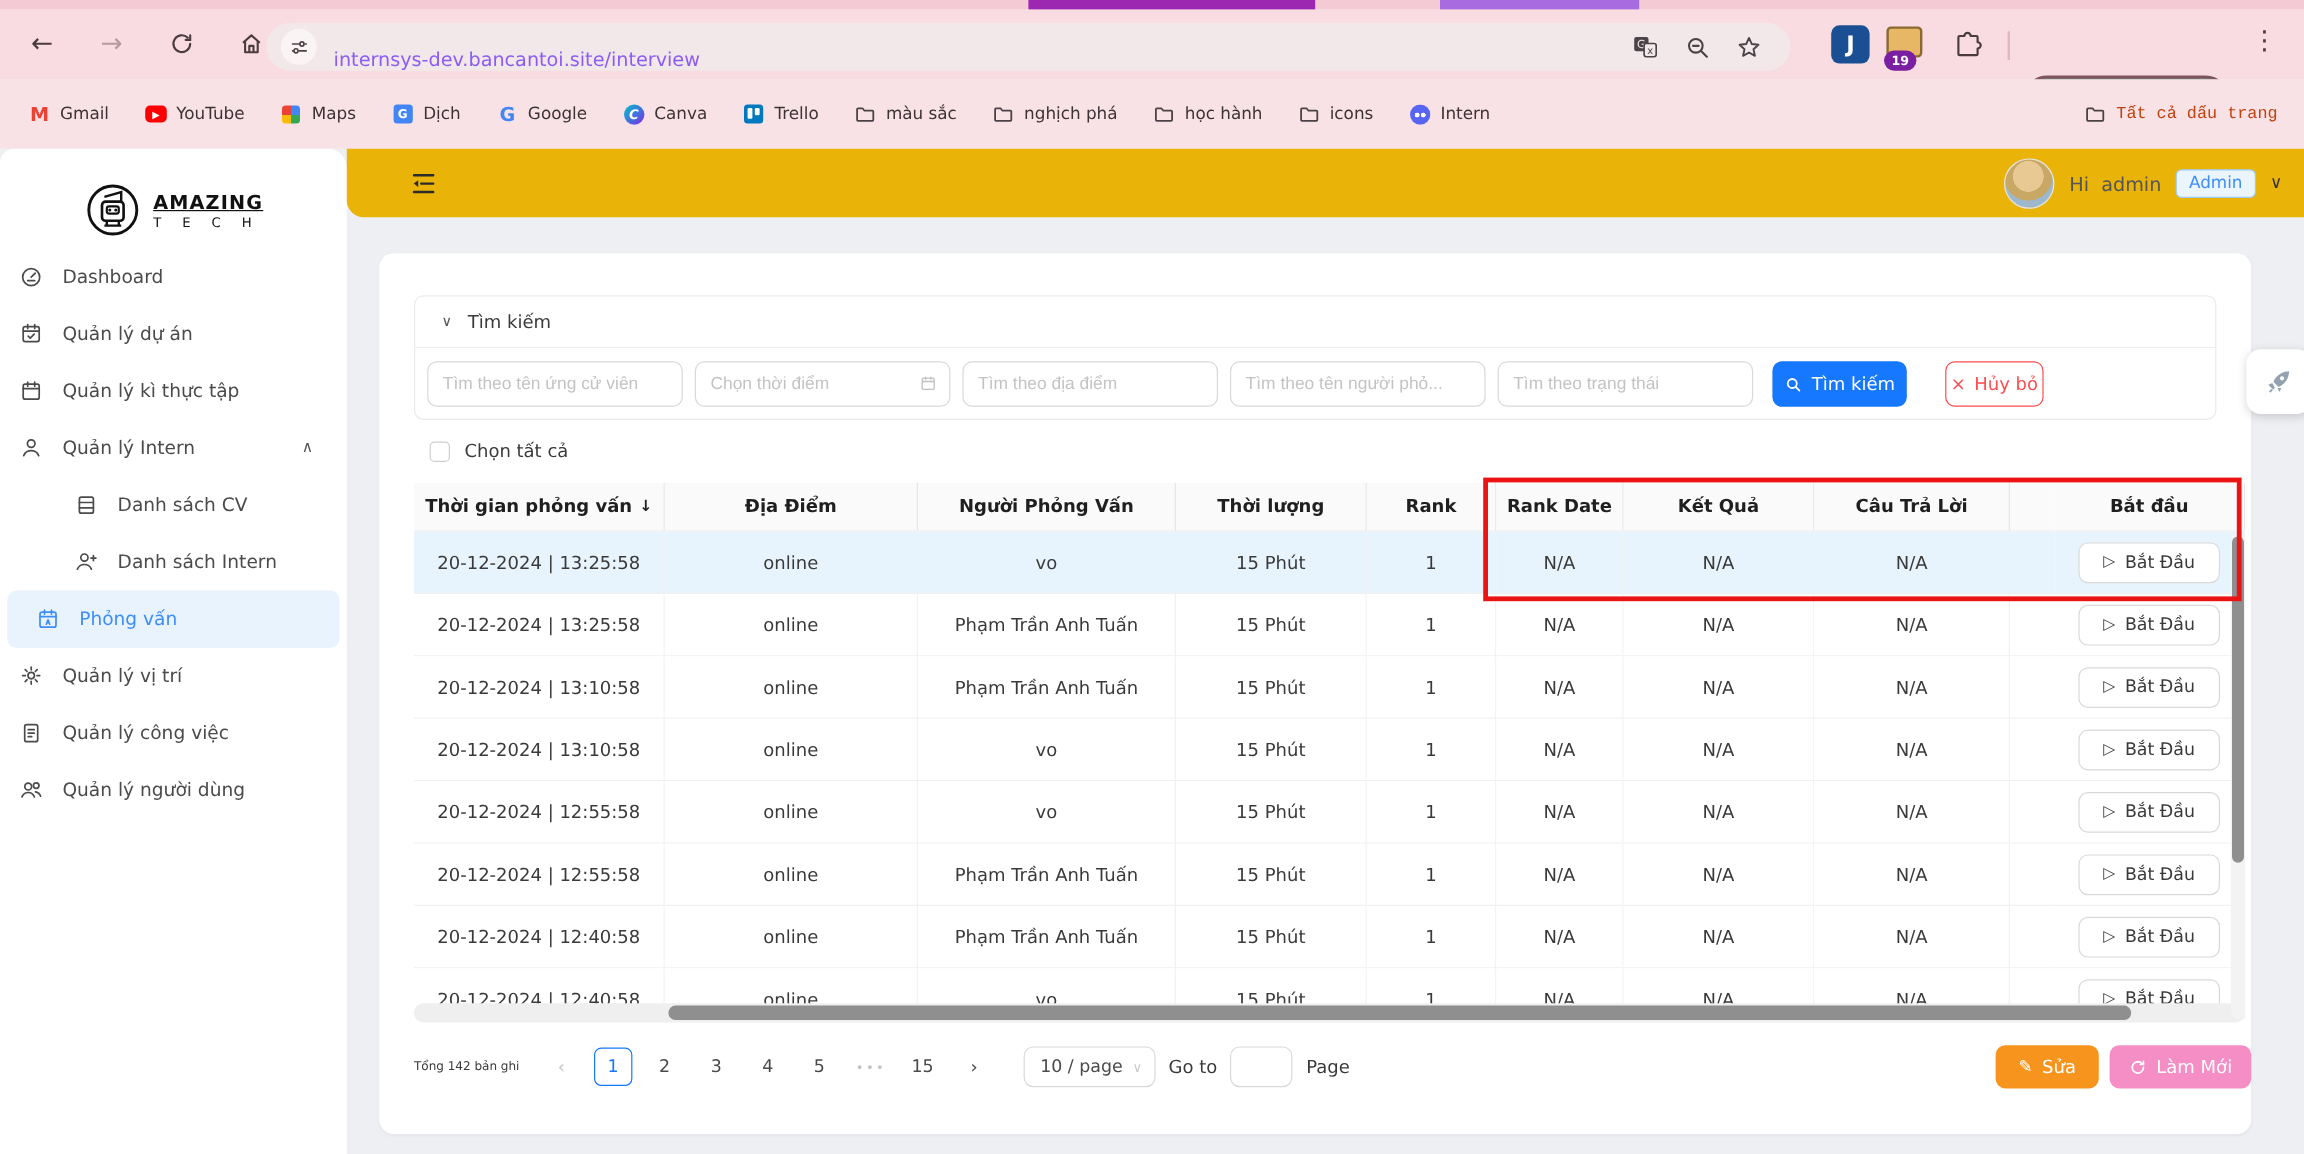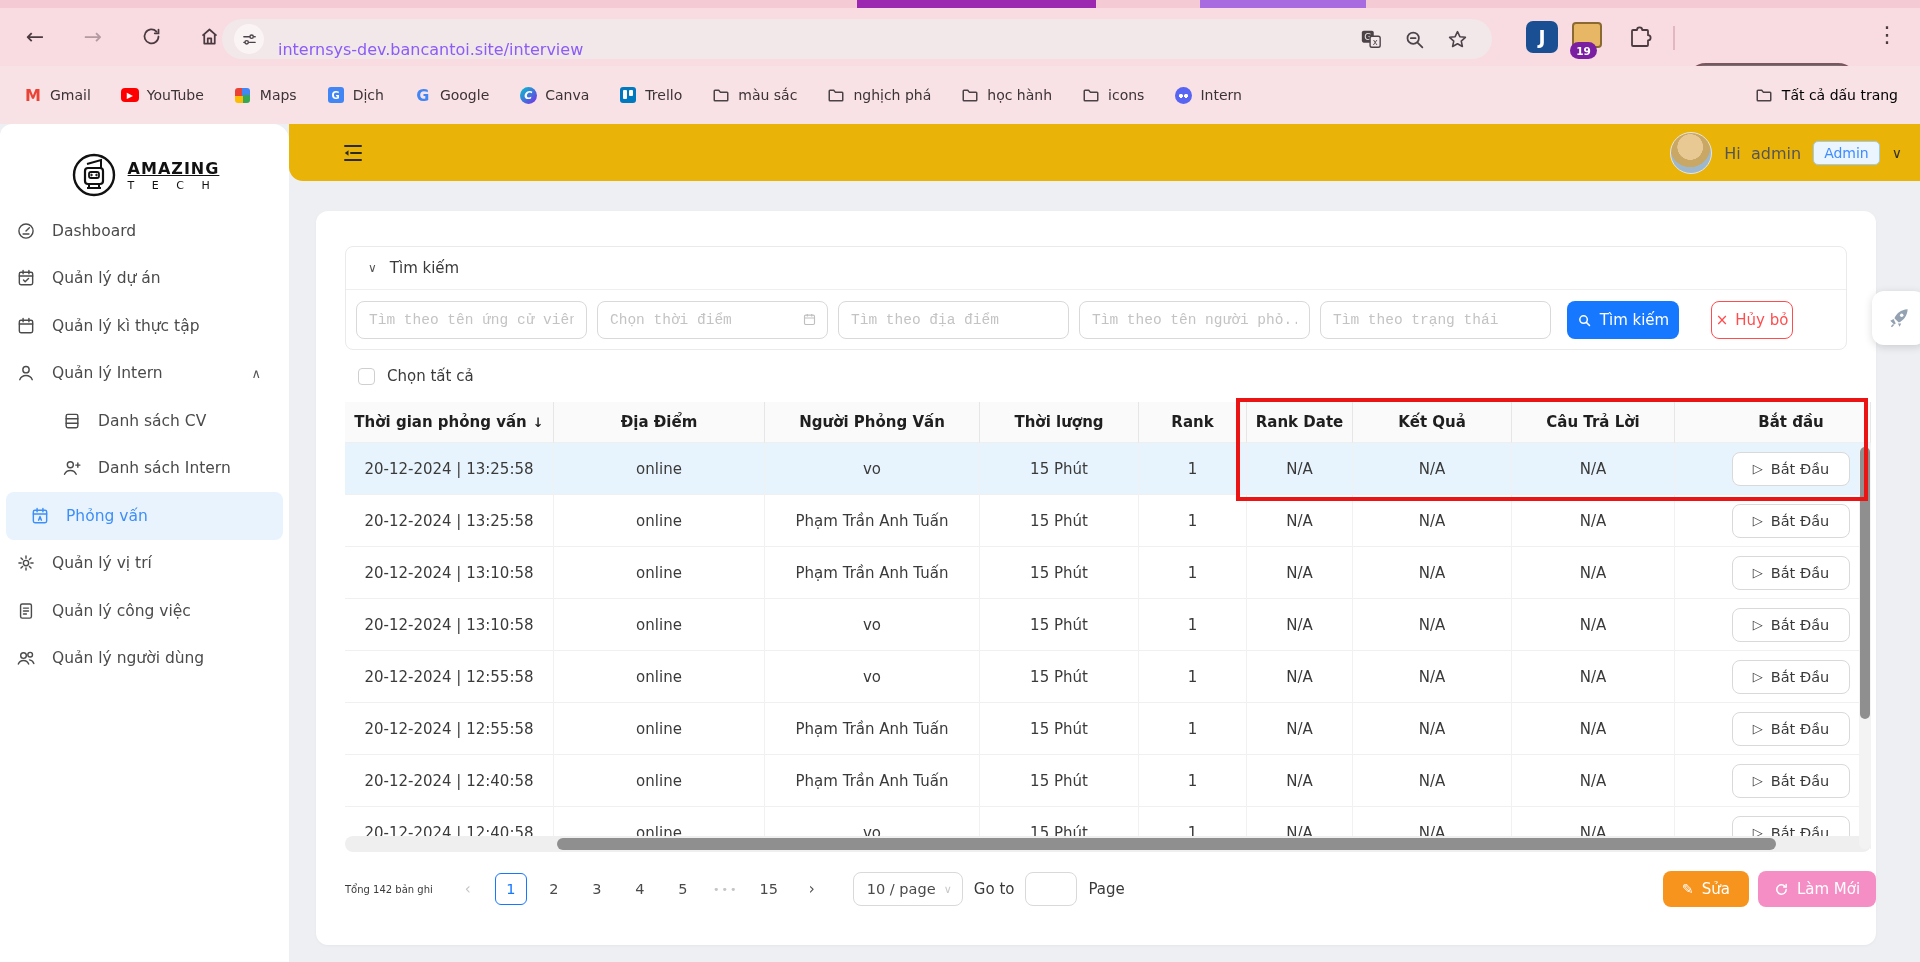--- a/index.html
+++ b/index.html
@@ -37,21 +37,21 @@
   .fav-youtube { width:19px; height:14px; background:#FF0000; border-radius:4px; color:#fff; font-size:8px; display:flex; align-items:center; justify-content:center; }
   .fav-maps { width:15px; height:15px; border-radius:3px; background:conic-gradient(#4285F4 0 25%, #34A853 25% 50%, #FBBC05 50% 75%, #EA4335 75%); position:relative; }
   .fav-translate { width:16px; height:16px; background:#4285F4; border-radius:3px; color:#fff; font-size:10px; display:flex; align-items:center; justify-content:center; font-weight:bold; }
   .fav-google { color:#4285F4; font-weight:bold; font-size:16px; }
   .fav-canva { width:17px; height:17px; border-radius:50%; background:linear-gradient(135deg,#00C4CC,#7D2AE8); color:#fff; font-size:11px; display:flex; align-items:center; justify-content:center; font-style:italic; font-weight:bold; }
   .fav-trello { width:16px; height:16px; border-radius:3px; background:linear-gradient(#0079BF,#0079BF); position:relative; }
   .fav-trello::before { content:""; position:absolute; left:3px; top:3px; width:4px; height:9px; background:#fff; border-radius:1px; }
   .fav-trello::after { content:""; position:absolute; right:3px; top:3px; width:4px; height:6px; background:#fff; border-radius:1px; }
   .fav-discord { width:17px; height:17px; border-radius:50%; background:radial-gradient(circle at 35% 52%, #fff 0 1.8px, transparent 2.2px), radial-gradient(circle at 65% 52%, #fff 0 1.8px, transparent 2.2px), #5865F2; }
   .fav-folder { color:#4a4247; }
-  .allbookmarks { position:absolute; right:22px; top:0; height:58px; display:flex; align-items:center; gap:9px; font-size:14px; color:#000000; }
+  .allbookmarks { position:absolute; right:22px; top:0; height:58px; display:flex; align-items:center; gap:9px; font-size:14px; color:#c2410c;font-family:Liberation Mono, monospace; }
 
   
   .appbg { position:absolute; left:0; top:124px; width:1920px; height:838px; background:#EDEFF2; }
   .sidebar { position:absolute; left:0; top:124px; width:289px; height:838px; background:#fff; border-radius:12px 16px 0 0; }
   .logo { position:absolute; left:0; top:16px; width:289px; height:70px; display:flex; align-items:center; justify-content:center; gap:10px; }
   .logotext .l1 { font-weight:bold; font-size:16px; letter-spacing:1px; color:#111;text-decoration:underline; }
   .logotext .l2 { font-size:11px; letter-spacing:7px; color:#111; margin-top:1px; }
   .nav { position:absolute; left:0; top:83px; width:289px; }
   .navitem { height:47.5px; display:flex; align-items:center; gap:16px; padding-left:16px; font-size:15.5px; color:#4b4b4b; cursor:pointer; position:relative; }
   .navitem .nicon { width:20px; height:20px; color:#4b4b4b; flex:0 0 auto; }
@@ -68,21 +68,21 @@
   .rolebadge { font-size:14px; color:#3F8CFF; background:#EAF5FE; border:1px solid #9CCBF7; border-radius:5px; padding:3px 10px; }
   .userchev { font-size:14px; color:#333; }
 
   
   .card { position:absolute; left:316px; top:211px; width:1560px; height:734px; background:#fff; border-radius:12px; box-shadow:0 1px 3px rgba(0,0,0,0.04); }
   .spanel { position:absolute; left:29px; top:35px; width:1502px; height:104px; border:1px solid #EAEAEA; border-radius:8px; }
   .sphead { height:43px; display:flex; align-items:center; gap:13px; padding-left:22px; border-bottom:1px solid #EFEFEF; font-size:15px; color:#3a3a3a; }
   .spchev { font-size:12px; color:#555; }
   .filters { display:flex; align-items:center; gap:10px; padding:11px 0 0 10px; }
   .fitem { position:relative; }
-  .finput { width:231px; height:38px; border:1px solid #D9D9D9; border-radius:8px; padding:0 12px; font-size:14.5px; color:#333; font-family:Liberation Mono, monospace; background:#fff; }
+  .finput { width:213px; height:38px; border:1px solid #D9D9D9; border-radius:8px; padding:0 12px; font-size:14.5px; color:#333; font-family:Liberation Sans, sans-serif; background:#fff; }
   .finput::placeholder { color:#C3C3C3; }
   .fitem .calico { position:absolute; right:11px; top:11px; color:#BFBFBF; pointer-events:none; }
   .btnsearch { margin-left:6px; width:112px; height:38px; background:#1677FF; color:#fff; border:none; border-radius:8px; font-size:15px; display:flex; align-items:center; justify-content:center; gap:8px; cursor:pointer; font-family:inherit; }
   .btncancel { margin-left:22px; width:82px; height:38px; background:#fff; color:#FF4D4F; border:1px solid #FF4D4F; border-radius:8px; font-size:15px; display:flex; align-items:center; justify-content:center; gap:7px; cursor:pointer; font-family:inherit; }
   .selectallrow { position:absolute; left:42px; top:156px; display:flex; align-items:center; gap:12px; font-size:15px; color:#3a3a3a; }
   .cbx { width:17px; height:17px; border:1.5px solid #CFCFCF; border-radius:4px; background:#fff; cursor:pointer; }
 
   
   .tablewrap { position:absolute; left:29px; top:191px; width:1526px; height:447px; overflow:hidden; }
   .trow { display:grid; grid-template-columns:209px 211px 215px 159px 108px 106px 159px 163px 37px 159px; }

